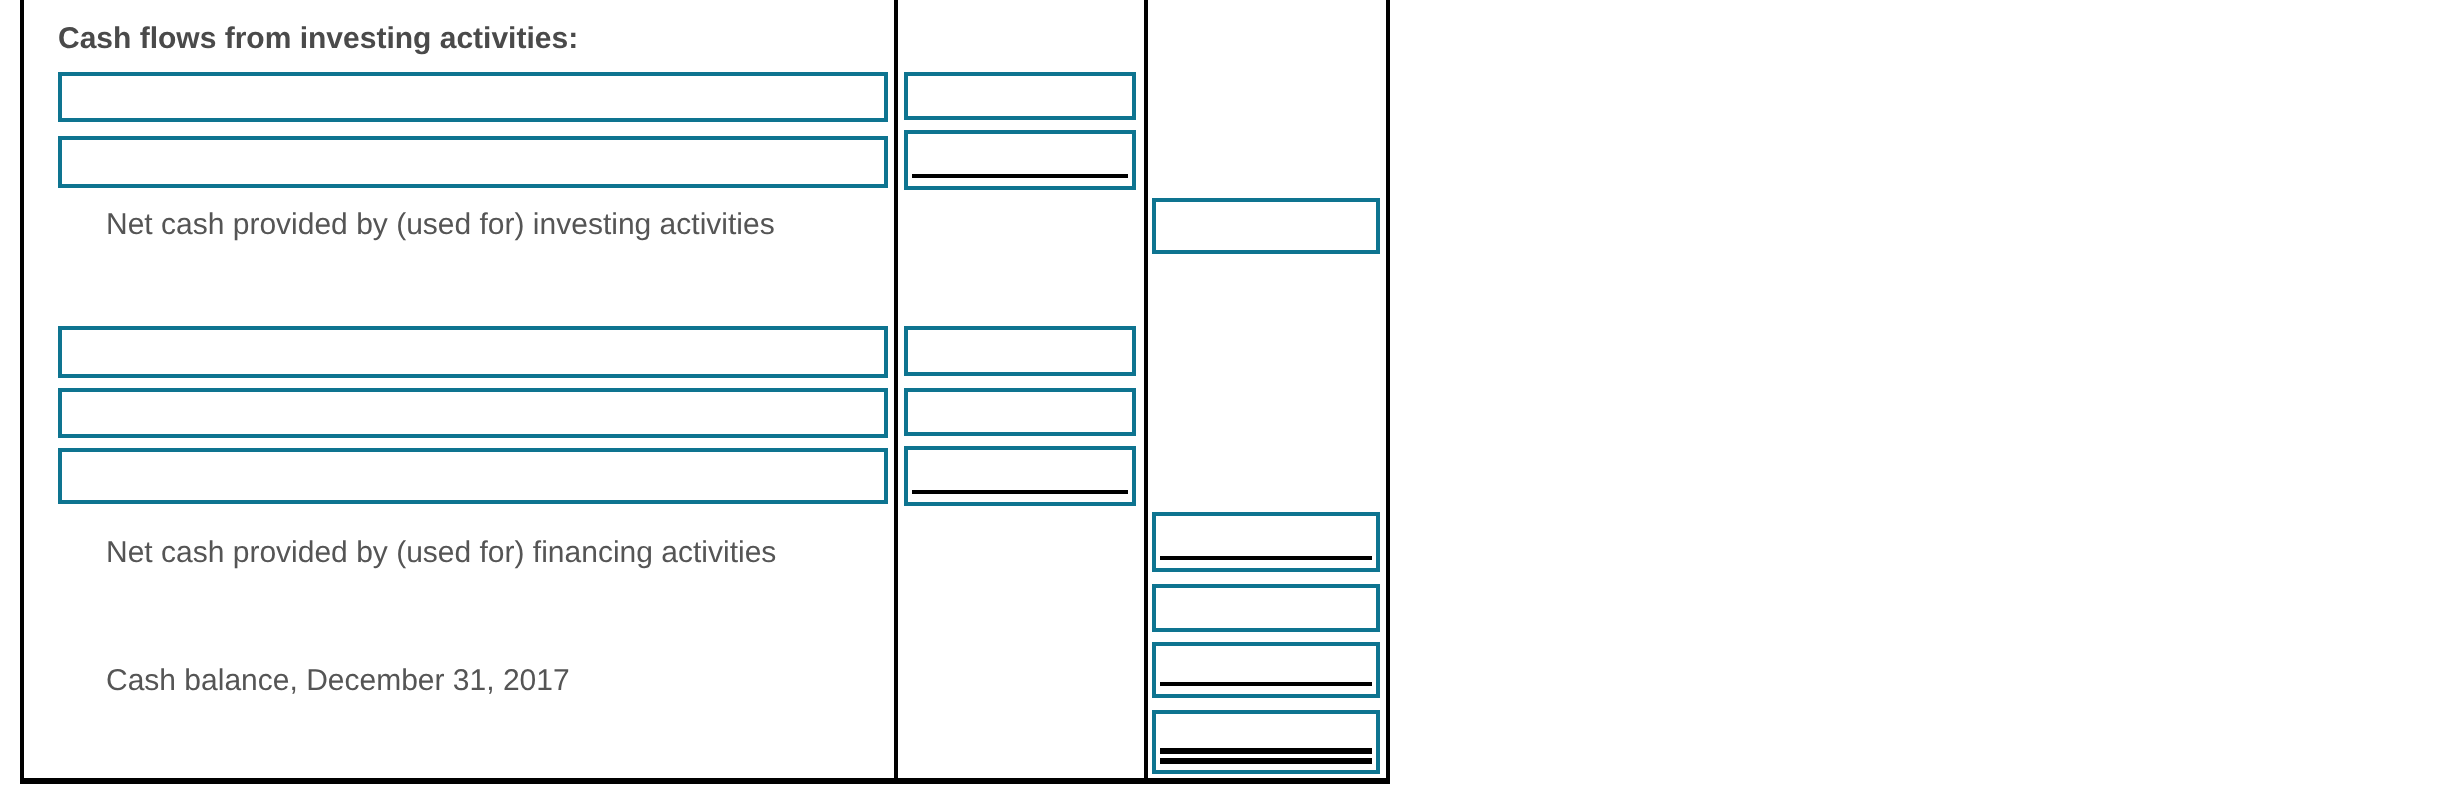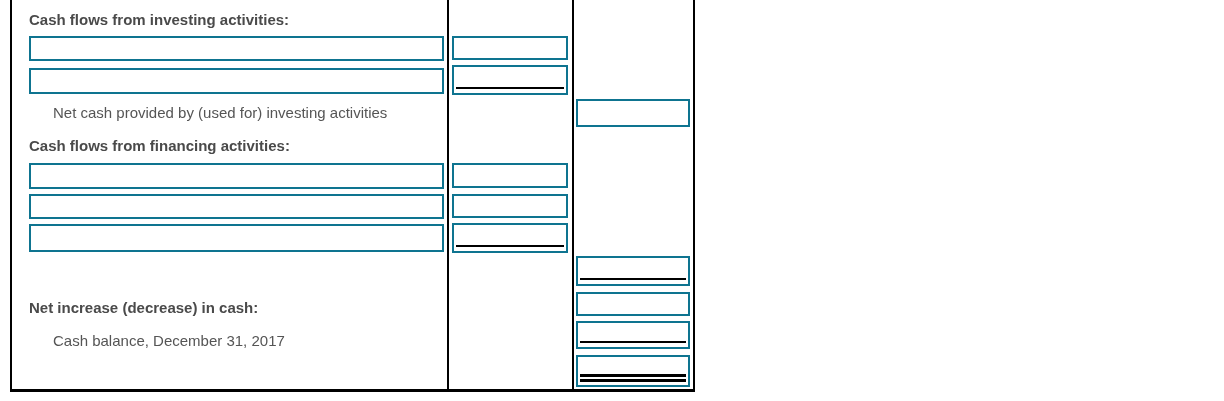--- a/index.html
+++ b/index.html
@@ -104,21 +104,20 @@
   <div class="ibox" style="left:452px; top:65px; width:116px; height:30px">
     <input type="text" value="" style="">
     <div class="rule-single"></div>
   </div>
 
   <div class="label" style="left:53px; top:104px">Net cash provided by (used for) investing activities</div>
   <div class="ibox" style="left:576px; top:99px; width:114px; height:28px">
     <input type="text" value="" style="">
   </div>
 
-  <div class="label bold" style="left:29px; top:137px">Cash flows from financing activities:</div>
 
   <div class="ibox" style="left:29px; top:163px; width:415px; height:26px">
     <input type="text" value="" style="">
   </div>
   <div class="ibox" style="left:452px; top:163px; width:116px; height:25px">
     <input type="text" value="" style="">
   </div>
 
   <div class="ibox" style="left:29px; top:194px; width:415px; height:25px">
     <input type="text" value="" style="">
@@ -128,26 +127,26 @@
   </div>
 
   <div class="ibox" style="left:29px; top:224px; width:415px; height:28px">
     <input type="text" value="" style="">
   </div>
   <div class="ibox" style="left:452px; top:223px; width:116px; height:30px">
     <input type="text" value="" style="">
     <div class="rule-single"></div>
   </div>
 
+  <div class="label" style="left:53px; top:268px">Net cash provided by (used for) financing activities</div>
   <div class="ibox" style="left:576px; top:256px; width:114px; height:30px">
     <input type="text" value="" style="">
     <div class="rule-single"></div>
   </div>
 
-  <div class="label bold" style="left:29px; top:299px">Net increase (decrease) in cash:</div>
   <div class="ibox" style="left:576px; top:292px; width:114px; height:24px">
     <input type="text" value="" style="">
   </div>
 
   <div class="label" style="left:53px; top:332px">Cash balance, December 31, 2017</div>
   <div class="ibox" style="left:576px; top:321px; width:114px; height:28px">
     <input type="text" value="" style="">
     <div class="rule-single"></div>
   </div>
 

